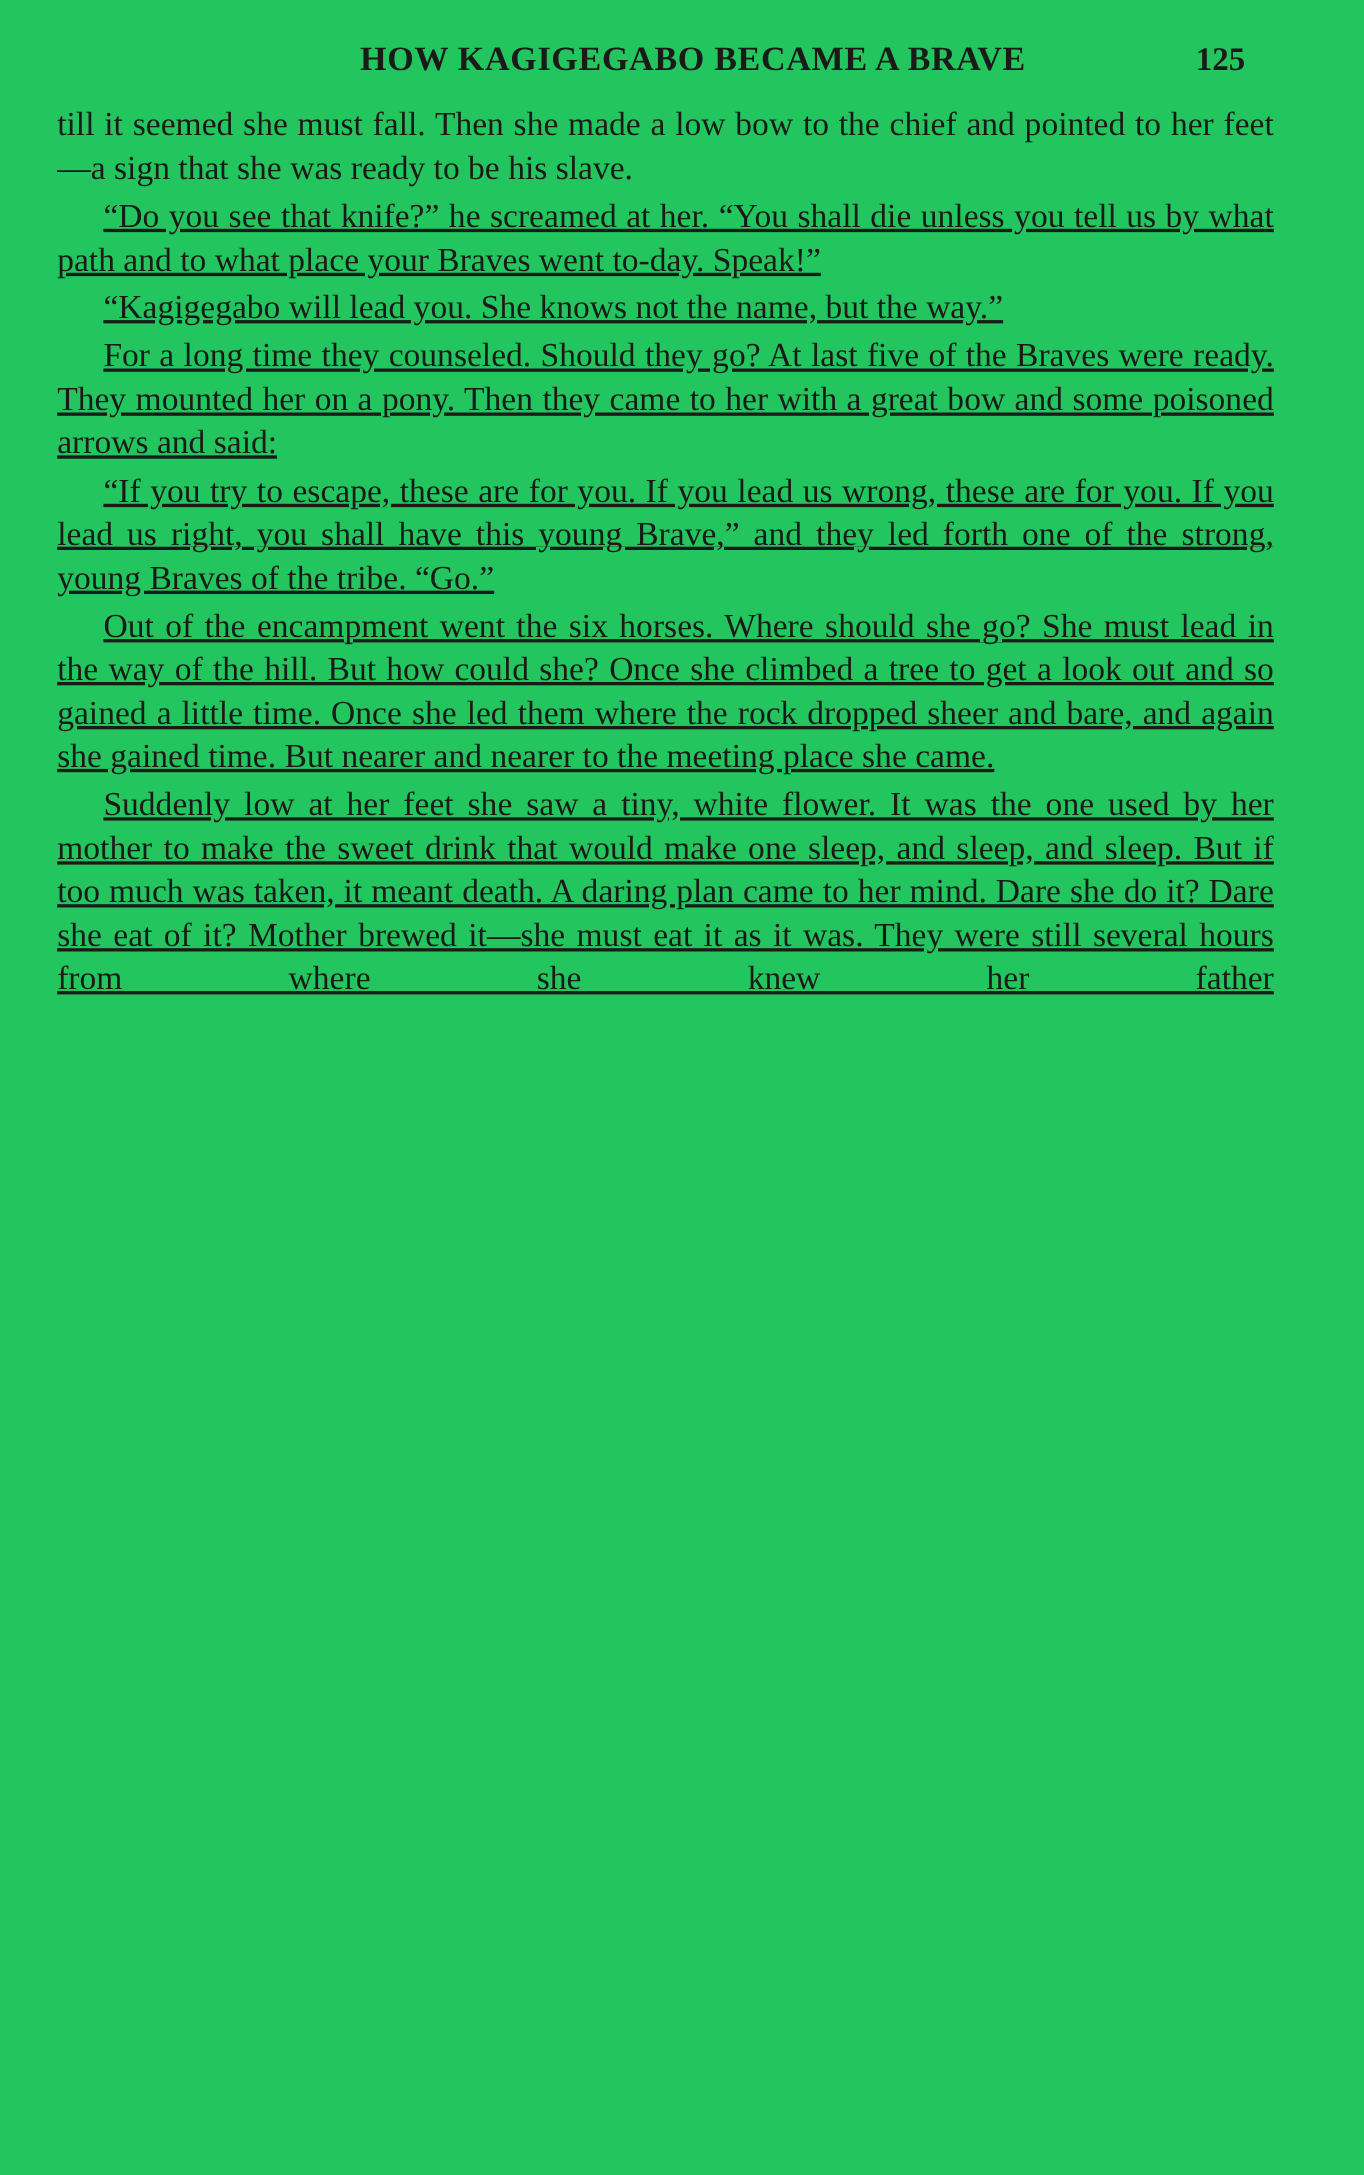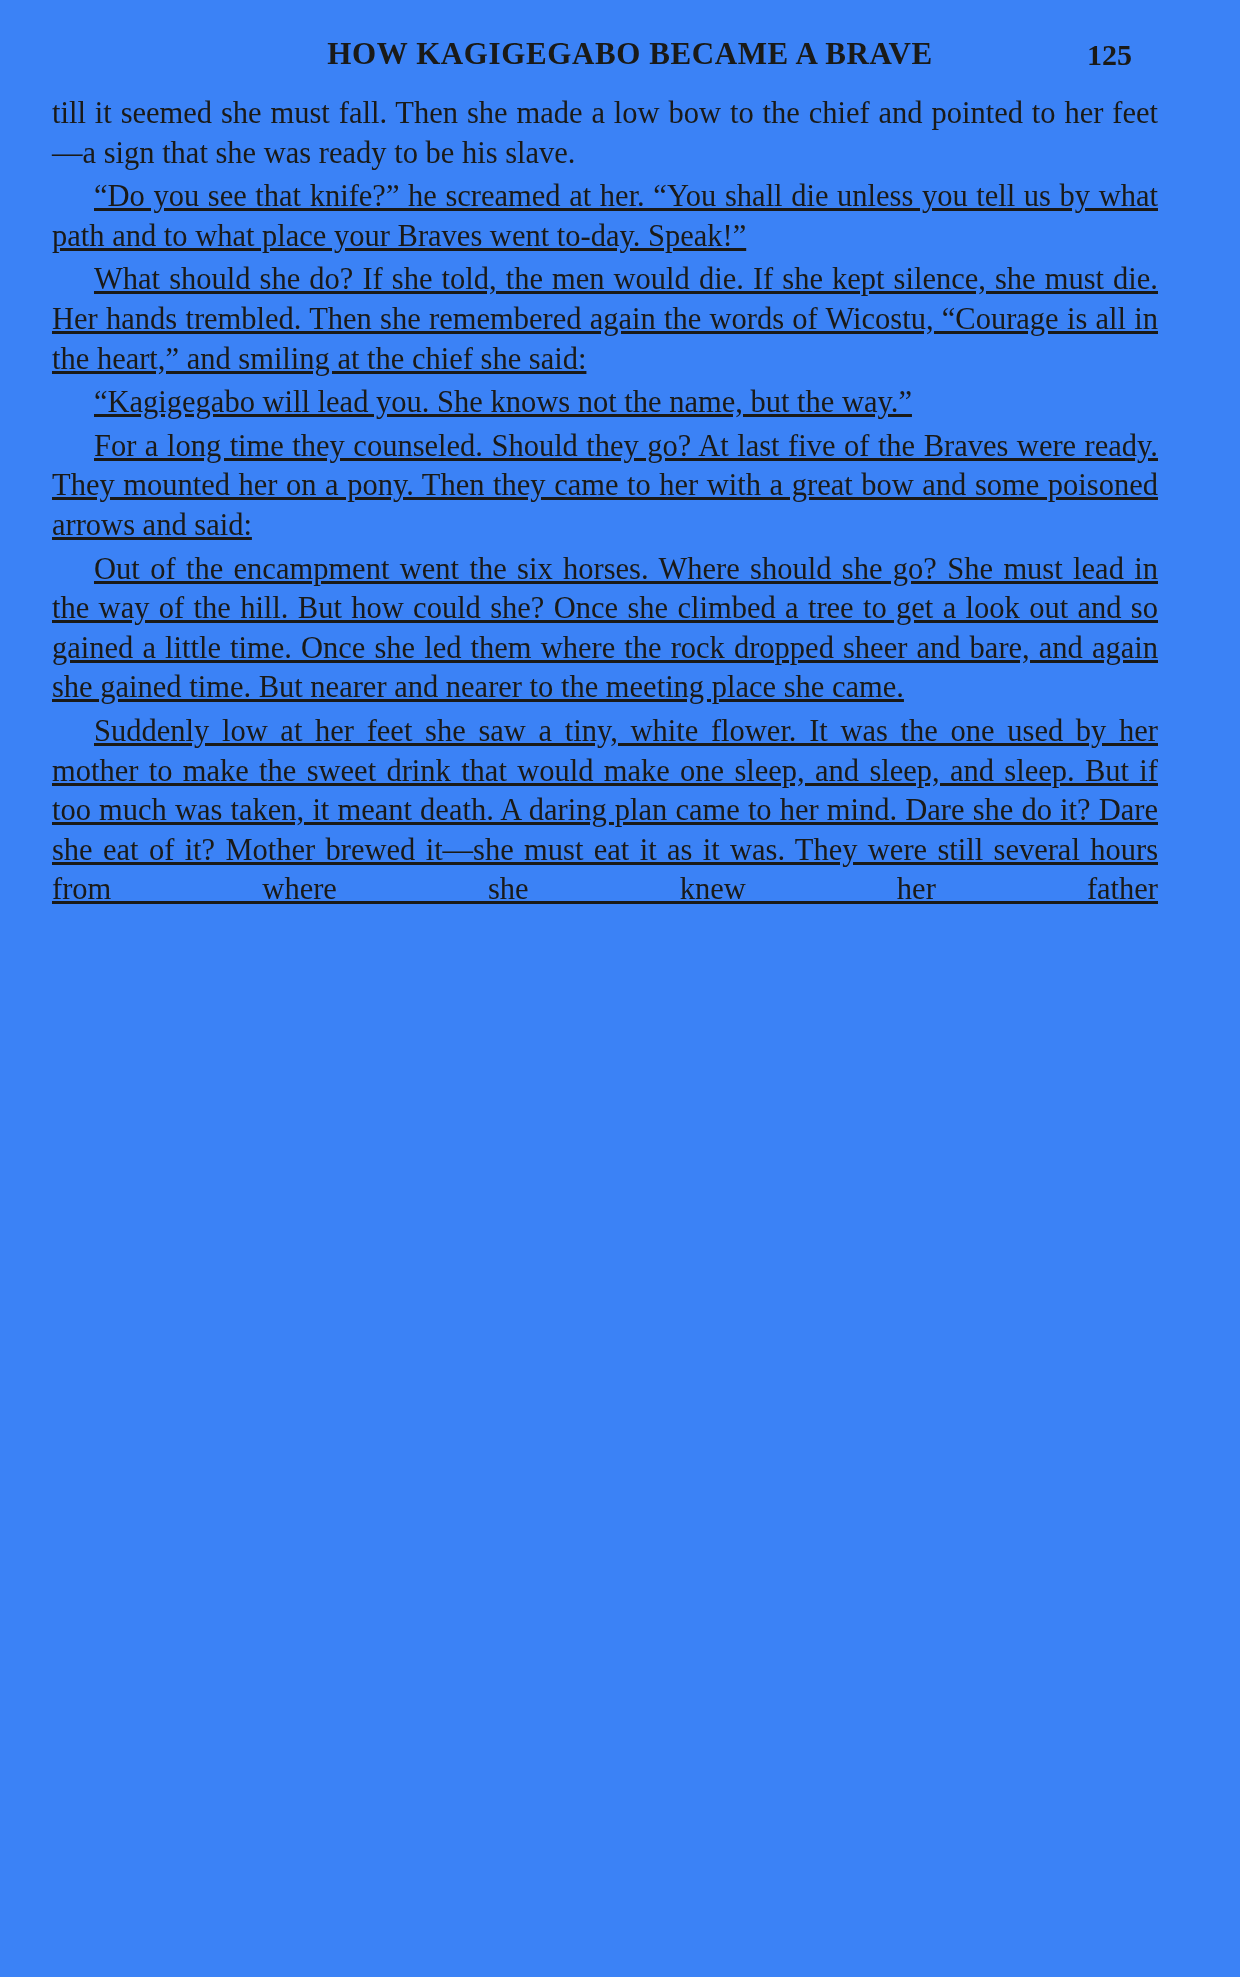--- a/index.html
+++ b/index.html
@@ -13,21 +13,21 @@
     font-family: "Liberation Serif", serif;
     color: #1a1a18;
     position: relative;
     overflow: hidden;
   }
   .page {
     width: 1240px;
     height: 1977px;
     box-sizing: border-box;
     padding: 36px 78px 0 48px;
-    background: #3b82f6;
+    background: #22c55e;
     position: relative;
   }
   .running-head {
     display: flex;
     align-items: baseline;
     justify-content: center;
     position: relative;
     margin: 0 0 22px 0;
     padding: 0 10px 0 60px;
   }
@@ -75,20 +75,20 @@
 <div class="page">
 
   <div class="running-head">
     <span class="title">HOW KAGIGEGABO BECAME A BRAVE</span>
     <span class="folio">125</span>
   </div>
 
   <div class="body-text">
     <p>till it seemed she must fall.   Then she made a low bow to the chief and pointed to her feet—a sign that she was ready to be his slave.</p>
     <p class="indent">“Do you see that knife?” he screamed at her.   “You shall die unless you tell us by what path and to what place your Braves went to-day.   Speak!”</p>
-    <p class="indent">What should she do?   If she told, the men would die.   If she kept silence, she must die.   Her hands trembled.   Then she remembered again the words of Wicostu, “Courage is all in the heart,” and smiling at the chief she said:</p>
     <p class="indent">“Kagigegabo will lead you.   She knows not the name, but the way.”</p>
     <p class="indent">For a long time they counseled.   Should they go?   At last five of the Braves were ready.   They mounted her on a pony.   Then they came to her with a great bow and some poisoned arrows and said:</p>
+    <p class="indent">“If you try to escape, these are for you.   If you lead us wrong, these are for you.   If you lead us right, you shall have this young Brave,” and they led forth one of the strong, young Braves of the tribe.   “Go.”</p>
     <p class="indent">Out of the encampment went the six horses.   Where should she go?   She must lead in the way of the hill.   But how could she?   Once she climbed a tree to get a look out and so gained a little time.   Once she led them where the rock dropped sheer and bare, and again she gained time.   But nearer and nearer to the meeting place she came.</p>
     <p class="indent last-line-full">Suddenly low at her feet she saw a tiny, white flower.   It was the one used by her mother to make the sweet drink that would make one sleep, and sleep, and sleep.   But if too much was taken, it meant death.   A daring plan came to her mind.   Dare she do it?   Dare she eat of it?   Mother brewed it—she must eat it as it was.   They were still several hours from where she knew her father</p>
   </div>
 
 </div>
 
 </body></html>

